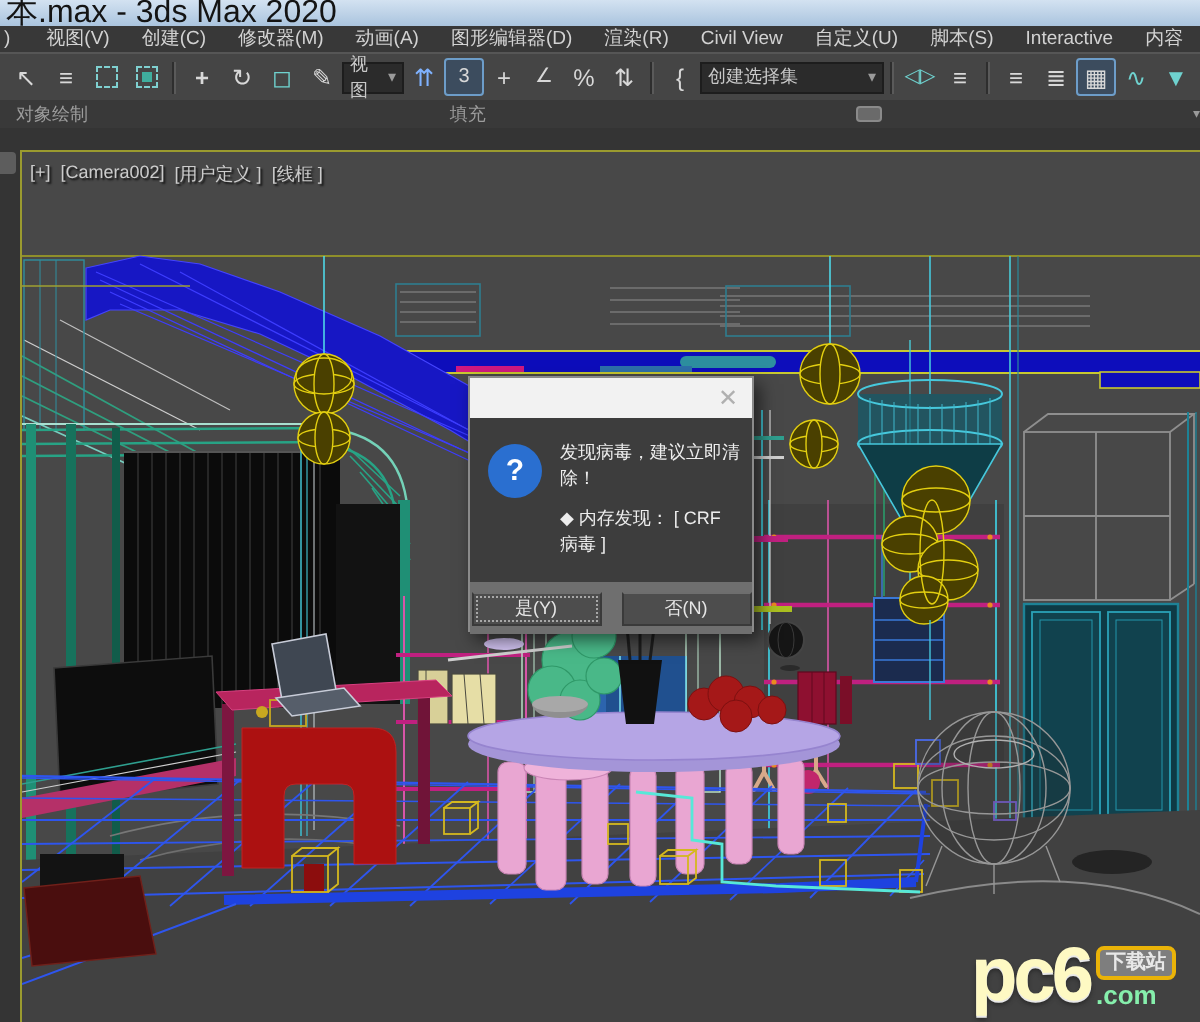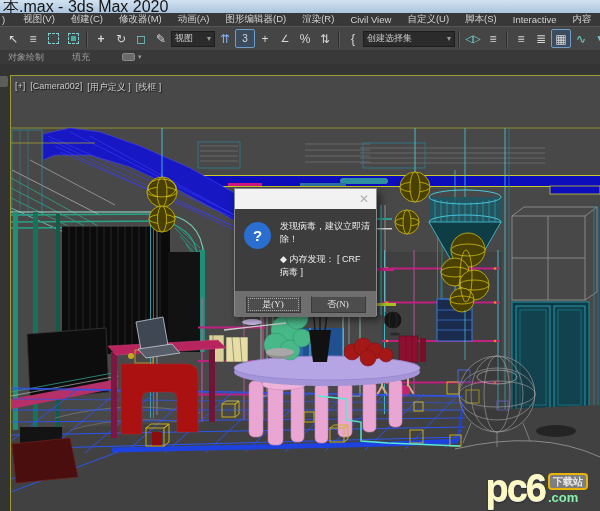--- a/index.html
+++ b/index.html
@@ -22,21 +22,21 @@
   .tbi.small{font-size:10px;}
   .tbi.teal{color:#6fd2cf;}
   .tbi.hl{border:1px solid #6d9dc9;border-radius:2px;background:#3c4c5e;box-sizing:border-box;}
   .dash{width:11px;height:11px;border:1px dashed #7fd0d0;box-sizing:border-box;}
   .dash.fill:after{content:"";display:block;width:5px;height:5px;background:#3fae9e;margin:2px auto;}
   .tdiv{width:1px;height:16px;background:#2e2e2e;border-right:1px solid #5a5a5a;margin:0 3px;flex:none;}
   .tsel{height:16px;background:#2b2b2b;border:1px solid #1d1d1d;color:#c8c8c8;font-size:9px;
     display:flex;align-items:center;padding:0 3px;box-sizing:border-box;flex:none;}
   .tsel .caret{margin-left:auto;color:#9a9a9a;font-size:8px;padding-left:3px;}
   .ribbonrow{position:absolute;left:0;top:50px;width:600px;height:14px;background:#393939;
-    display:flex;align-items:center;color:#9c9c9c;font-size:9px;}
+    display:flex;align-items:center;color:#9c9c9c;font-size:9px;justify-content:space-between;}
   .rtab{padding:0 14px;}
   .rtab:first-child{padding-left:8px;}
   .ricon{width:13px;height:8px;border:1px solid #8a8a8a;border-radius:2px;margin-left:18px;
     background:#6a6a6a;box-sizing:border-box;}
   .rcaret{color:#9a9a9a;font-size:7px;margin-left:3px;}
 
   
   .workarea{position:absolute;left:0;top:64px;width:600px;height:447px;background:#343434;}
   .vhandle{position:absolute;left:0;top:12px;width:8px;height:11px;background:#5d5d5d;border-radius:0 2px 2px 0;}
   .viewport{position:absolute;left:10px;top:11px;width:590px;height:436px;background:#484848;
@@ -49,22 +49,22 @@
   .dialog{position:absolute;left:234px;top:188px;width:143px;height:128px;z-index:20;
     box-shadow:3px 4px 8px rgba(0,0,0,.55);border:1px solid #8a8a8a;box-sizing:border-box;}
   .dlg-title{height:20px;background:#f2f2f2;display:flex;align-items:center;justify-content:flex-end;}
   .dlg-close{color:#b0b0b0;font-size:12px;padding:0 7px;line-height:20px;}
   .dlg-body{height:82px;background:#3d3d3d;display:flex;padding:0 6px 0 9px;box-sizing:border-box;}
   .dlg-ico{width:27px;height:27px;border-radius:50%;background:#2a6fd0;color:#fff;font-weight:bold;
     font-size:15px;display:flex;align-items:center;justify-content:center;flex:none;margin-top:13px;}
   .dlg-text{margin-left:9px;margin-top:11px;width:92px;color:#ededed;font-size:9px;line-height:1.45;}
   .dlg-text .p2{margin-top:7px;}
   .dlg-foot{height:26px;background:#6f6f6f;display:flex;align-items:center;justify-content:center;gap:10px;}
-  .dlg-btn{width:55px;height:17px;background:#4d4d4d;border:1px solid #3a3a3a;border-top-color:#6e6e6e;
-    color:#e6e6e6;font-size:9px;display:flex;align-items:center;justify-content:center;box-sizing:border-box;font-family:Liberation Serif, serif;}
+  .dlg-btn{width:65px;height:17px;background:#4d4d4d;border:1px solid #3a3a3a;border-top-color:#6e6e6e;
+    color:#e6e6e6;font-size:9px;display:flex;align-items:center;justify-content:center;box-sizing:border-box;}
   .dlg-btn.focus{outline:1px dotted #a8a8a8;outline-offset:-3px;}
 
   
   .wm{position:absolute;right:12px;bottom:6px;z-index:15;display:flex;align-items:flex-start;}
   .wm-name{font-size:38px;font-weight:bold;color:#fef9c3;line-height:.8;letter-spacing:-2px;
     text-shadow:0 1px 0 #e8e8e8,0 2px 2px #2a2a2a;}
   .wm-right{display:flex;flex-direction:column;margin-left:3px;}
   .wm-badge{border:2px solid #eab308;background:#7e7e7e;color:#e8e8e8;font-size:10px;font-weight:bold;
     padding:1px 3px;border-radius:4px;line-height:1.1;}
   .wm-tld{font-size:13px;font-weight:bold;color:#86efac;margin-top:0px;}
@@ -113,21 +113,21 @@
       </div>
     <div class="tbi">
         <span>↻</span>
       </div>
     <div class="tbi teal">
         <span>◻</span>
       </div>
     <div class="tbi">
         <span>✎</span>
       </div>
-    <div class="tsel" style="width:44px">
+    <div class="tsel" style="width:31px">
       <span>视图</span>
       <span class="caret">▾</span>
     </div>
     <div class="tbi">
         <span style="color:#7fb2ff">⇈</span>
       </div>
     <div class="tbi hl small">
         <span>3</span>
       </div>
     <div class="tbi">

